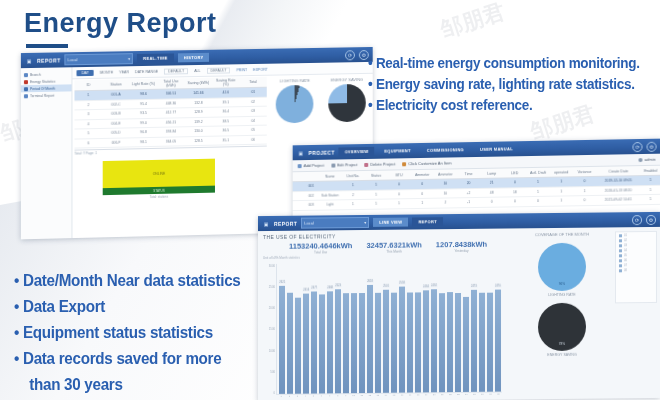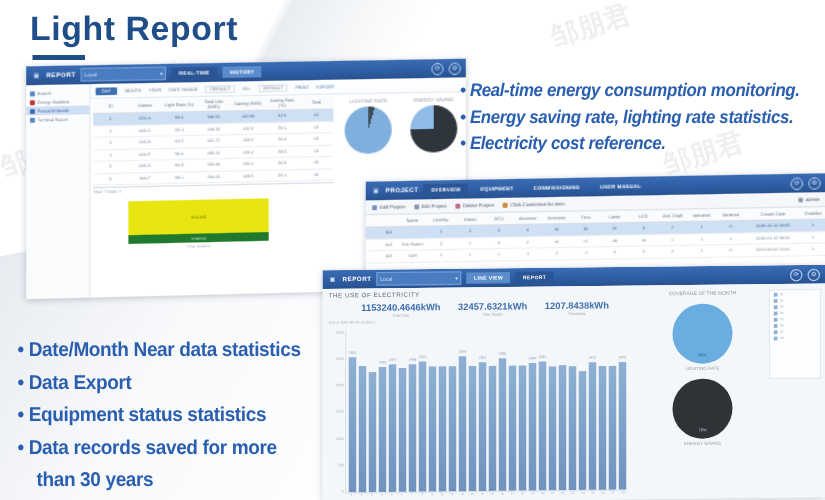--- a/index.html
+++ b/index.html
@@ -22,21 +22,21 @@
 
   
   #title{position:absolute;left:24px;top:8px;font-size:27px;font-weight:bold;
     color:#1f4e88;letter-spacing:.5px;}
   #title-rule{position:absolute;left:26px;top:44px;width:42px;height:4px;background:#1f4e88;}
 
   
   .bullets{position:absolute;}
   .bullets li{list-style:none;color:#2a5fb0;font-weight:bold;
     font-family:"Liberation Sans",sans-serif;white-space:nowrap;}
-  #bullets-right{left:368px;top:63px;margin:0;padding:0;font-style:italic;}
+  #bullets-right{left:368px;top:53px;margin:0;padding:0;}
   #bullets-right li{font-size:14.5px;line-height:21px;letter-spacing:-.3px;
     transform:scaleX(.93);transform-origin:left;}
   #bullets-left{left:14px;top:268px;margin:0;padding:0;}
   #bullets-left li{font-size:16px;line-height:26px;letter-spacing:-.3px;
     transform:scaleX(.95);transform-origin:left;}
   #bullets-left li .cont{display:block;padding-left:16px;}
 
   
   .win{position:absolute;background:#fff;box-shadow:0 1px 5px rgba(40,60,90,.28);
        overflow:hidden;}
@@ -83,21 +83,21 @@
 </head>
 <body>
 
 <div id="bg"></div>
 <div id="bg2"></div>
 <div class="wm" style="left:100px;top:152px;">邹朋君</div>
 <div class="wm" style="left:440px;top:6px;">邹朋君</div>
 <div class="wm" style="left:530px;top:108px;">邹朋君</div>
 <div class="wm" style="left:0px;top:110px;">邹朋君</div>
 
-<div id="title">Light Report</div>
+<div id="title">Energy Report</div>
 <div id="title-rule"></div>
 
 <div class="win" id="win-top" style="left:22px;top:50px;width:352px;height:185px;
      transform:perspective(900px) rotateY(2deg) skewY(-1.2deg);">
 
   <div class="titlebar">
     <span class="tb-ico" style="border:none;">▣</span>
     <span class="tb-name">REPORT</span>
     <span class="tb-select">
       <span>Local</span>

